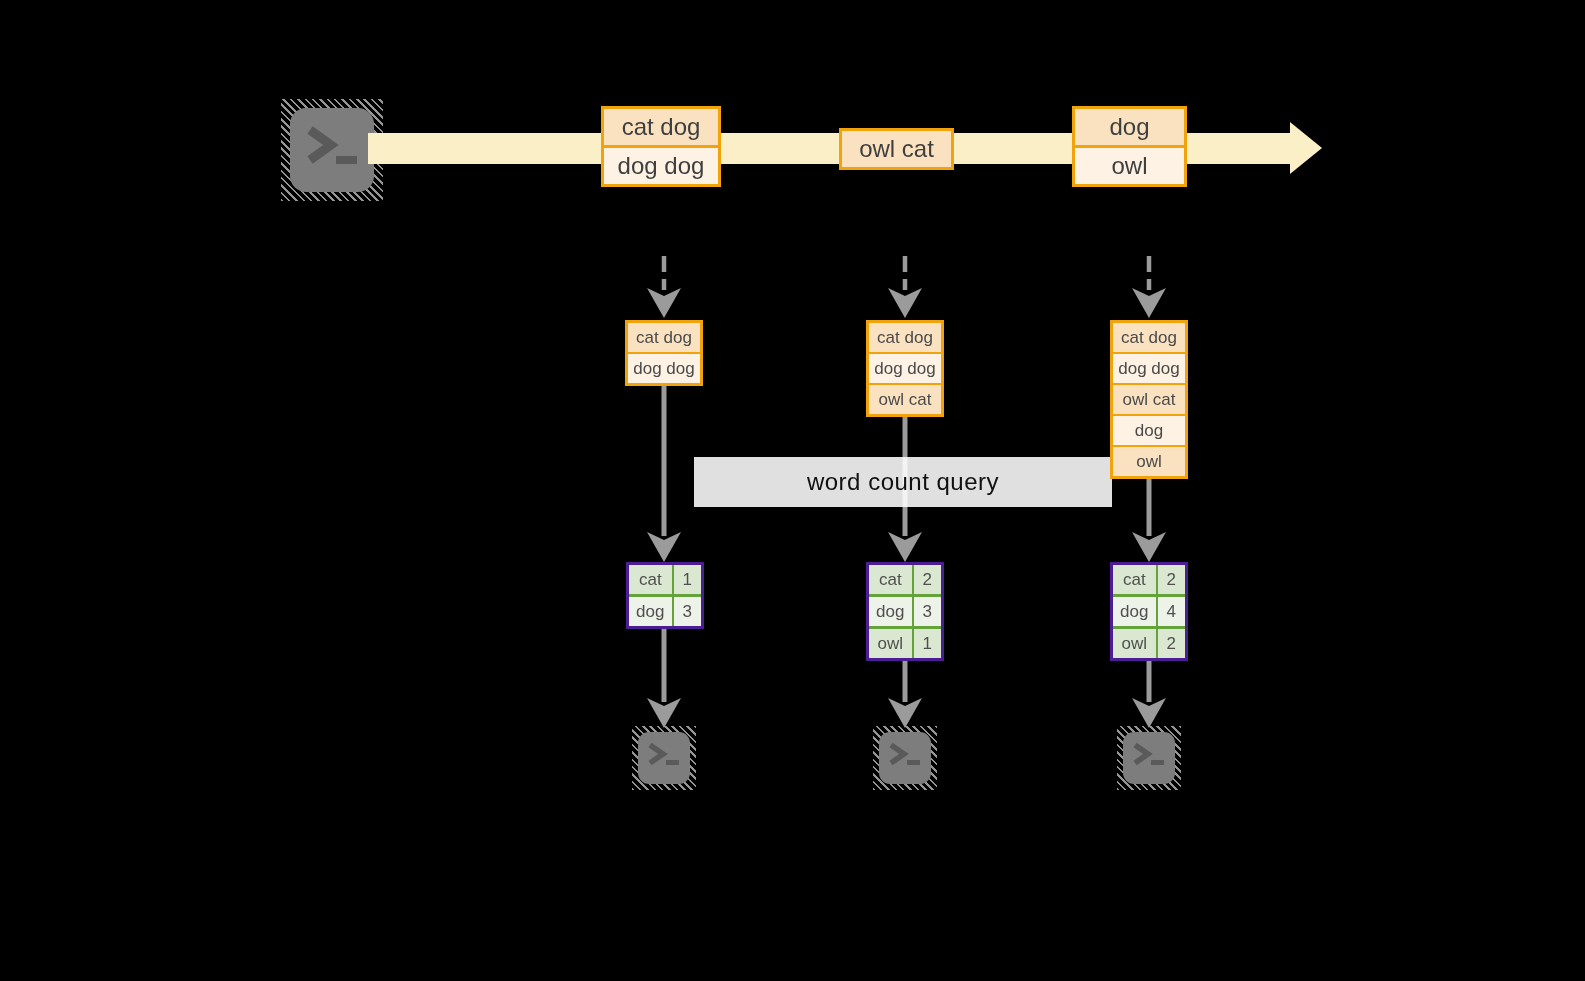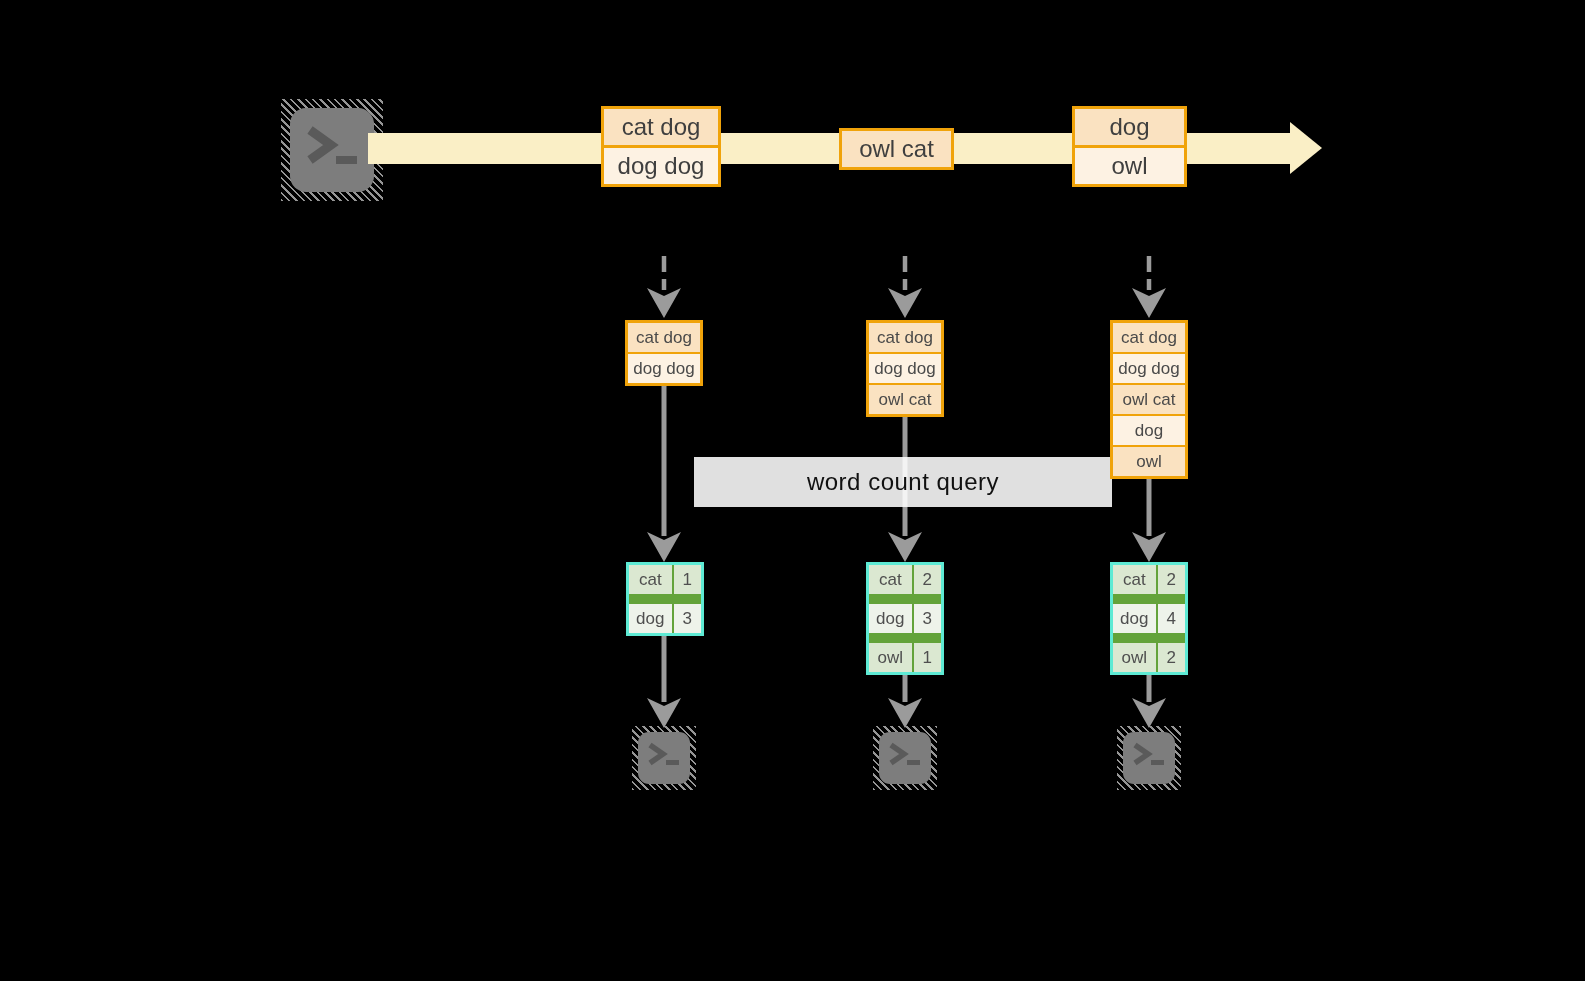--- a/index.html
+++ b/index.html
@@ -20,21 +20,21 @@
   .erow{height:36px;display:flex;align-items:center;justify-content:center;
         font-size:24px;color:#3f3f3f;background:#FDF2E3;}
   .ebox .erow:nth-child(odd){background:#FAE2C1;}
 
   .sbox{position:absolute;background:#F0A30A;border:3px solid #F0A30A;display:flex;flex-direction:column;gap:2px;z-index:3;}
   .srow{height:29px;display:flex;align-items:center;justify-content:center;
         font-size:17px;color:#4a4a4a;background:#FDF2E3;}
   .sbox .srow:nth-child(odd){background:#FAE2C1;}
 
   
-  .gtable{position:absolute;background:#63A33A;border:3px solid #5eead4;display:flex;flex-direction:column;gap:10px;z-index:3;}
+  .gtable{position:absolute;background:#63A33A;border:3px solid #4c1d95;display:flex;flex-direction:column;gap:3px;z-index:3;}
   .grow{display:grid;grid-template-columns:1.55fr 1fr;gap:2px;height:29px;}
   .gcell{display:flex;align-items:center;justify-content:center;font-size:17px;color:#4f4f4f;background:#EEF3EA;}
   .gtable .grow:nth-child(odd) .gcell{background:#DBE8D1;}
 
   
   svg.arrow{position:absolute;z-index:1;overflow:visible;}
 
   
   .qlabel{position:absolute;left:694px;top:457px;width:418px;height:50px;z-index:2;
           background:rgba(255,255,255,0.88);display:flex;align-items:center;justify-content:center;

